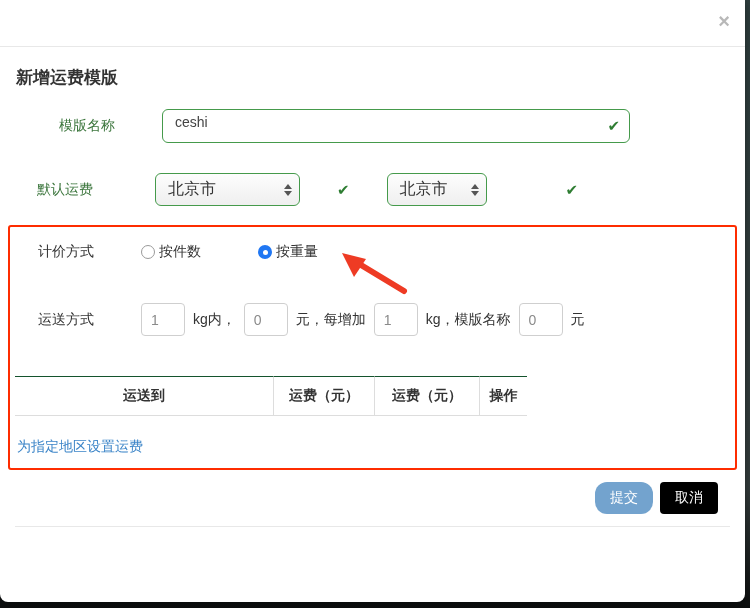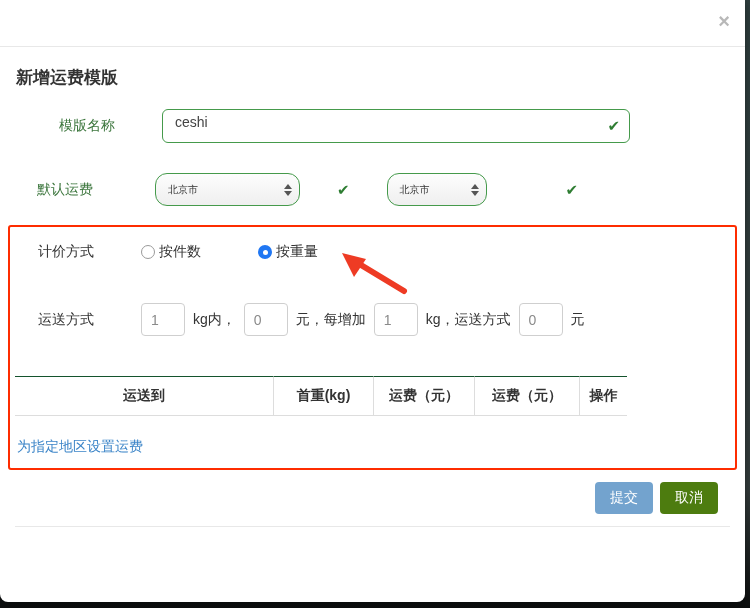--- a/index.html
+++ b/index.html
@@ -36,24 +36,24 @@
   .input-wrap { position: relative; width: 468px; height: 34px; }
   .input-wrap input {
     width: 100%; height: 34px; border: 1px solid #459a4b; border-radius: 6px;
     padding: 0 30px 8px 12px; font-size: 14px; color: #444; outline: none;
     font-family: "Liberation Sans", sans-serif;
     text-decoration: underline dotted #e0301e 2px; text-underline-offset: 3px;
   }
   .check { color: #2e7d32; font-size: 15px; font-weight: bold; line-height: 1; }
   .check-in-input { position: absolute; right: 10px; top: 9px; }
   .select {
-    height: 33px; border: 1px solid #459a4b; border-radius: 12px;
+    height: 33px; border: 1px solid #459a4b; border-radius: 6px;
     background: linear-gradient(#fdfdfd, #efefef);
     display: flex; align-items: center; justify-content: space-between;
-    padding: 0 7px 0 12px; font-size: 10px; color: #333; cursor: pointer;
+    padding: 0 7px 0 12px; font-size: 16px; color: #333; cursor: pointer;
   }
   .sel-province { width: 145px; margin-left: 15px; }
   .sel-city { width: 100px; margin-left: 37px; }
   .chk1 { margin-left: 37px; }
   .chk2 { margin-left: 79px; }
   .stepper { display: flex; flex-direction: column; align-items: center; gap: 2px; }
   .tri-up { width: 0; height: 0; border-left: 4px solid transparent; border-right: 4px solid transparent; border-bottom: 5px solid #555; }
   .tri-down { width: 0; height: 0; border-left: 4px solid transparent; border-right: 4px solid transparent; border-top: 5px solid #555; }
 
   
@@ -105,22 +105,22 @@
     display: inline-block; margin-top: 22px; font-size: 14px;
     color: #3c85c8; text-decoration: none; cursor: pointer;
   }
 
   
   .btn-row { display: flex; justify-content: flex-end; gap: 7px; margin: 8px 12px 0 0; }
   .btn {
     border: none; border-radius: 4px; color: #fff; font-size: 14px;
     padding: 7px 15px; cursor: pointer; font-family: "Liberation Sans", sans-serif;
   }
-  .btn-submit { background: #73a3ce; }
-  .btn-cancel { background: #4d7c0f; }
+  .btn-submit { background: #73a3ce; border-radius: 12px; }
+  .btn-cancel { background: #000000; }
   .footer-sep { border-top: 1px solid #e8e8e8; margin-top: 12px; height: 27px; }
 </style>
 </head>
 <body>
 
 <div class="modal">
 
   <div class="modal-header">
     <button class="close-btn">×</button>
   </div>
@@ -181,29 +181,28 @@
       
 
       
       <div class="sec-row row-deffee">
         <span class="sec-label">运送方式</span>
         <input class="fee-input" type="text" value="1" style="">
         <span class="fee-sep first">kg内，</span>
         <input class="fee-input" type="text" value="0" style="">
         <span class="fee-sep">元，每增加</span>
         <input class="fee-input" type="text" value="1" style="">
-        <span class="fee-sep">kg，运送方式</span>
+        <span class="fee-sep">kg，模版名称</span>
         <input class="fee-input" type="text" value="0" style="">
         <span class="fee-sep">元</span>
       </div>
 
       
       <div class="fee-table">
         <div class="th c0">运送到</div>
-        <div class="th c1">首重(kg)</div>
         <div class="th c2">运费（元）</div>
         <div class="th c4">运费（元）</div>
         <div class="th c5">操作</div>
       </div>
 
       <a class="region-link">为指定地区设置运费</a>
     </div>
 
     <div class="btn-row">
       <button class="btn btn-submit">提交</button>

